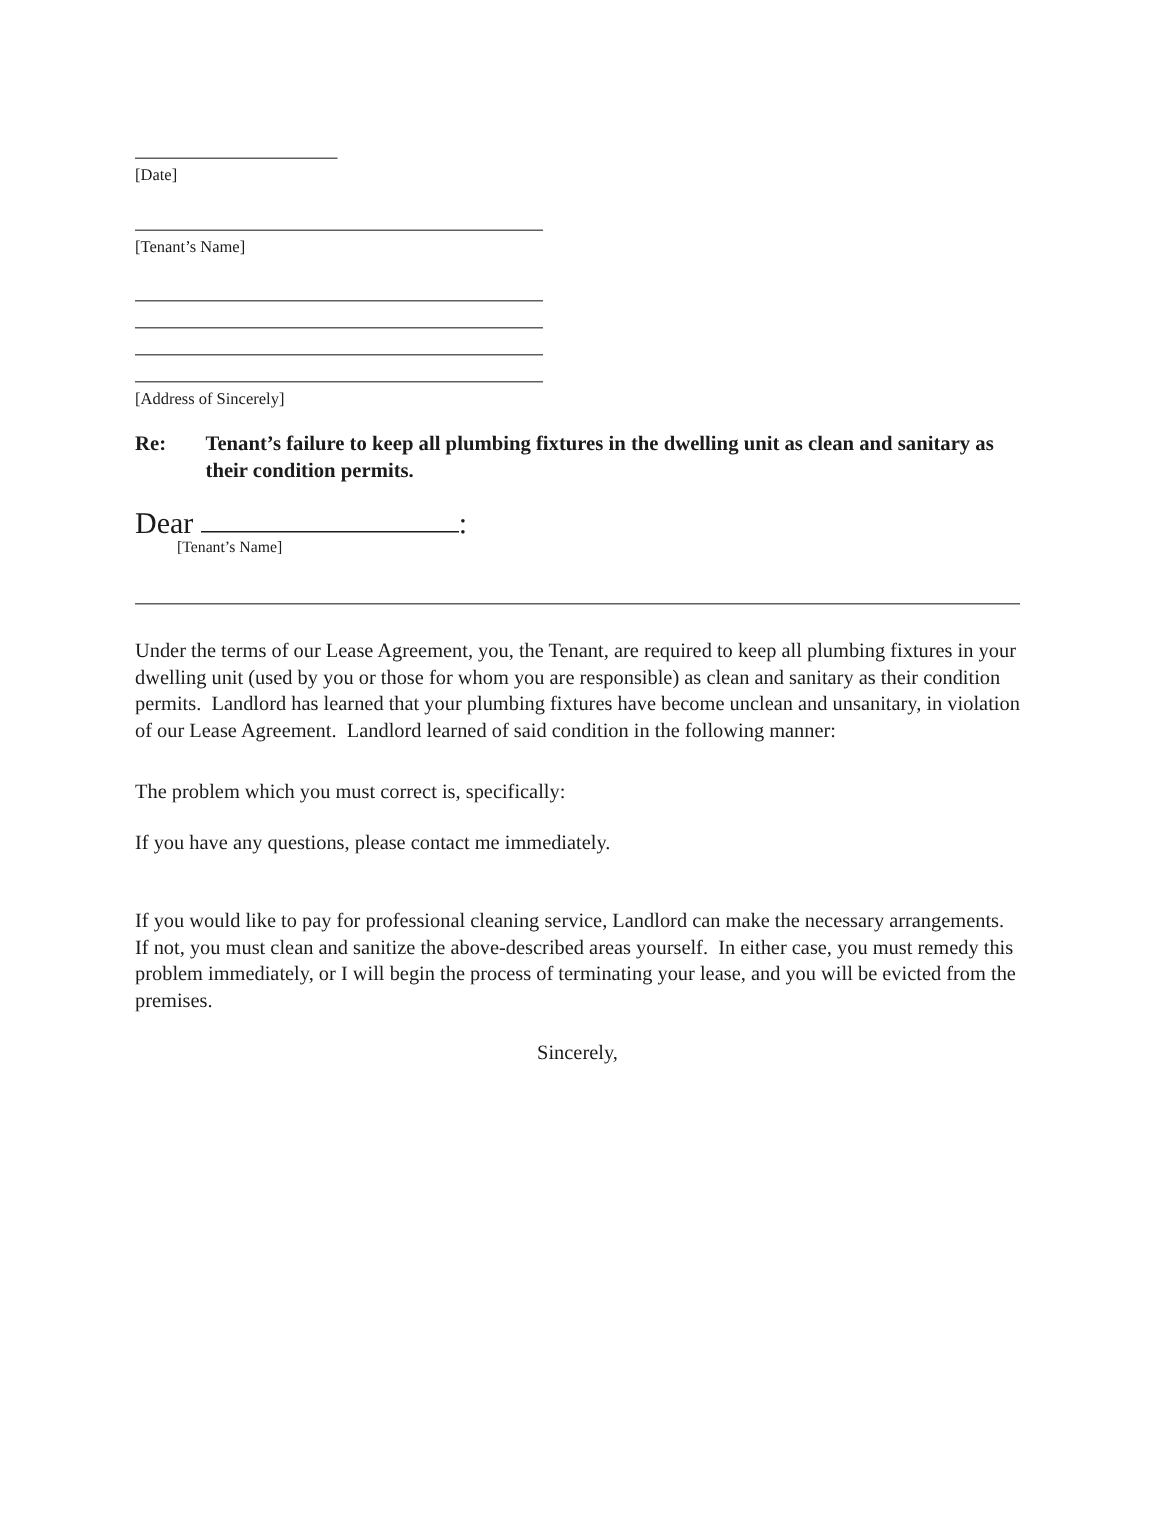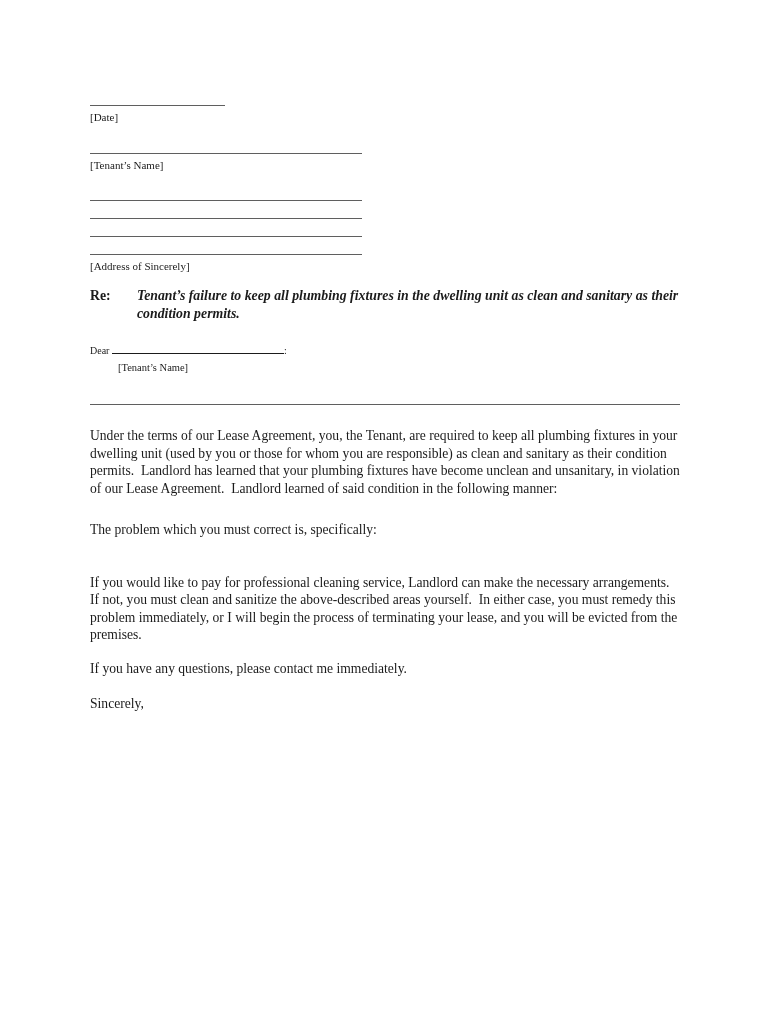--- a/index.html
+++ b/index.html
@@ -37,24 +37,24 @@
   }
   .re-block {
     display: flex;
     margin-top: 14px;
     font-weight: 700;
     font-size: 13.8px;
     line-height: 17.5px;
     justify-content: space-between;
   }
   .re-prefix { width: 47px; flex: 0 0 47px; }
-  .re-subject { flex: 1 1 auto; font-style: italic; }
+  .re-subject { flex: 1 1 auto; }
   .salutation {
     margin-top: 18px;
-    font-size: 10px;
+    font-size: 20px;
     line-height: 18px;
   }
   .inline-blank {
     display: inline-block;
     width: 172px;
     height: 13px;
     border-bottom: 1.4px solid var(--text-color, #1b1b1b);
     vertical-align: baseline;
   }
   .salutation-hint {
@@ -65,21 +65,21 @@
   }
   .para {
     margin: 0;
     white-space: pre-wrap;
   }
   .para.notice    { margin-top: 15px; }
   .para.terms     { margin-top: 22px; }
   .para.problem   { margin-top: 24px; }
   .para.remedy    { margin-top: 35px; }
   .para.questions { margin-top: 16px; }
-  .para.closing   { margin-top: 18px; }
+  .para.closing   { margin-top: 18px; text-align: center; }
 </style>
 </head>
 <body>
 
 <div class="page">
 
   <div class="rule date-rule"></div>
   <div class="field-label">[Date]</div>
 
   <div class="rule name-rule"></div>
@@ -99,22 +99,22 @@
   <div class="salutation"><span>Dear </span><span class="inline-blank"></span><span>:</span></div>
   <div class="salutation-hint">[Tenant’s Name]</div>
 
 
   <div class="rule full-rule"></div>
 
   <p class="para terms">Under the terms of our Lease Agreement, you, the Tenant, are required to keep all plumbing fixtures in your dwelling unit (used by you or those for whom you are responsible) as clean and sanitary as their condition permits.  Landlord has learned that your plumbing fixtures have become unclean and unsanitary, in violation of our Lease Agreement.  Landlord learned of said condition in the following manner:</p>
 
   <p class="para problem">The problem which you must correct is, specifically:</p>
 
+  <p class="para questions">If you have any questions, please contact me immediately.</p>
+
   <p class="para remedy">If you would like to pay for professional cleaning service, Landlord can make the necessary arrangements.  If not, you must clean and sanitize the above-described areas yourself.  In either case, you must remedy this problem immediately, or I will begin the process of terminating your lease, and you will be evicted from the premises.</p>
-
-  <p class="para questions">If you have any questions, please contact me immediately.</p>
 
   <p class="para closing">Sincerely,</p>
 
   <div class="rule sig-rule"></div>
   <div class="field-label">[Landlord, or responsible agent]</div>
 
 </div>
 
 </body></html>

